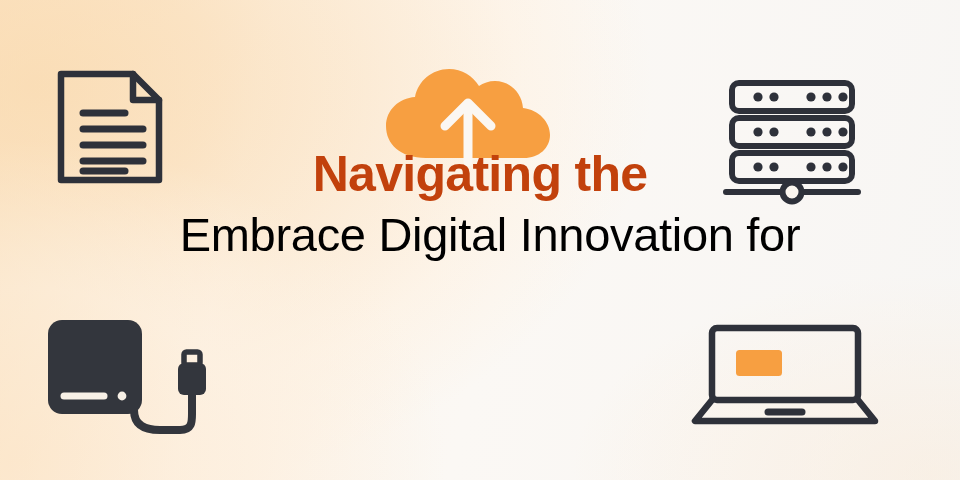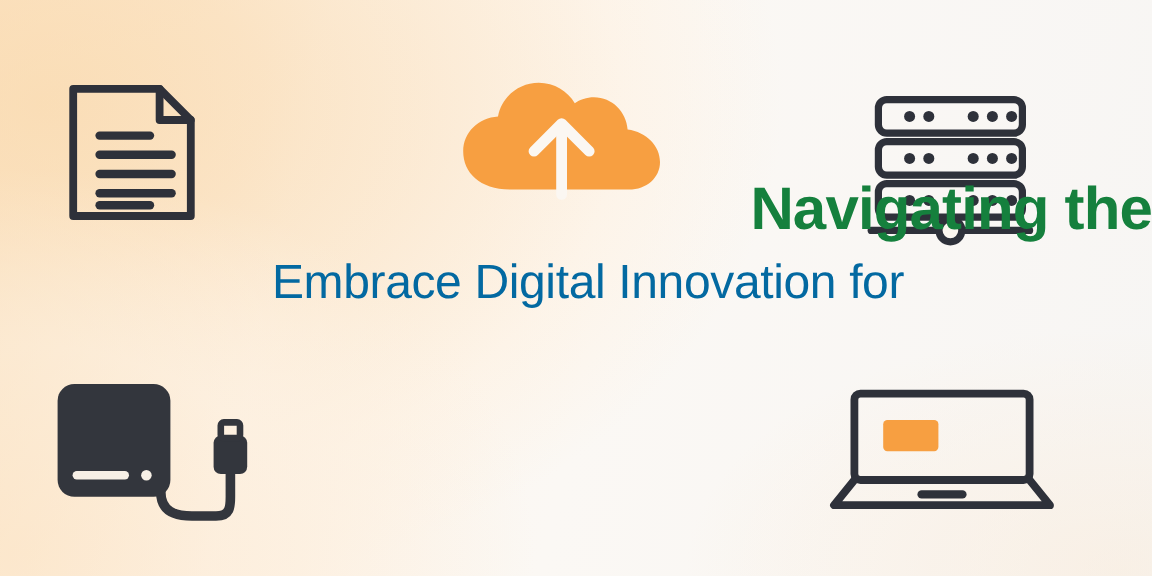--- a/index.html
+++ b/index.html
@@ -70,32 +70,31 @@
   
   .text-block {
     position: absolute;
     left: 0;
     top: 148px;
     width: 960px;
     text-align: center;
     z-index: 5;
   }
   .headline {
-    color: #15803d;
+    color: #c2410c;
     font-weight: bold;
     font-size: 50px;
     line-height: 53px;
     letter-spacing: -0.7px;
-    text-align: right;
   }
   .headline-line { display: block; white-space: nowrap; }
   .subhead {
-    color: #0369a1;
+    color: #000000;
     font-weight: normal;
-    font-size: 40px;
+    font-size: 47px;
     line-height: 50px;
     letter-spacing: -0.3px;
     margin-top: 9px;
     padding-left: 20px;
   }
   .subhead-line { display: block; white-space: nowrap; }
 
   
   .icon { position: absolute; z-index: 3; }
   #icon-document   { left: 55px;  top: 68px;  width: 110px; height: 118px; }

